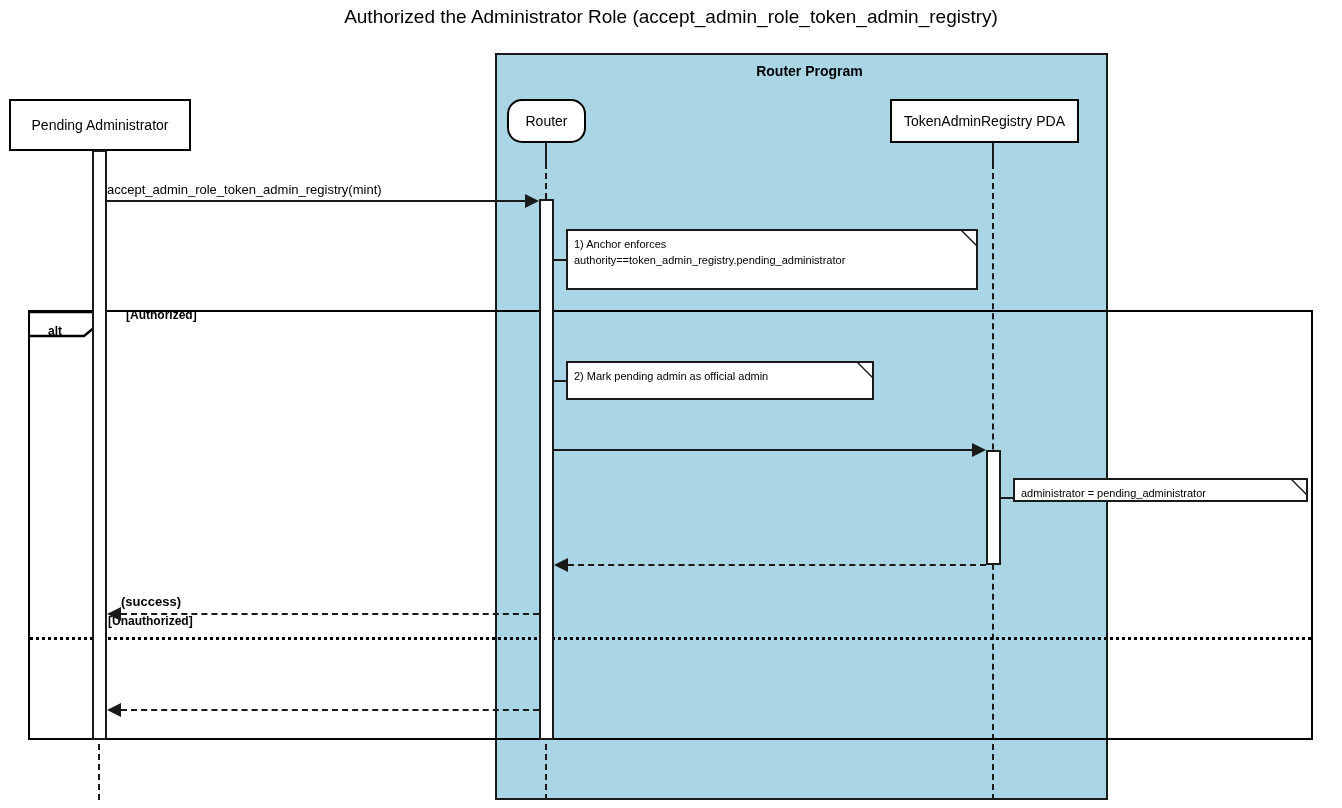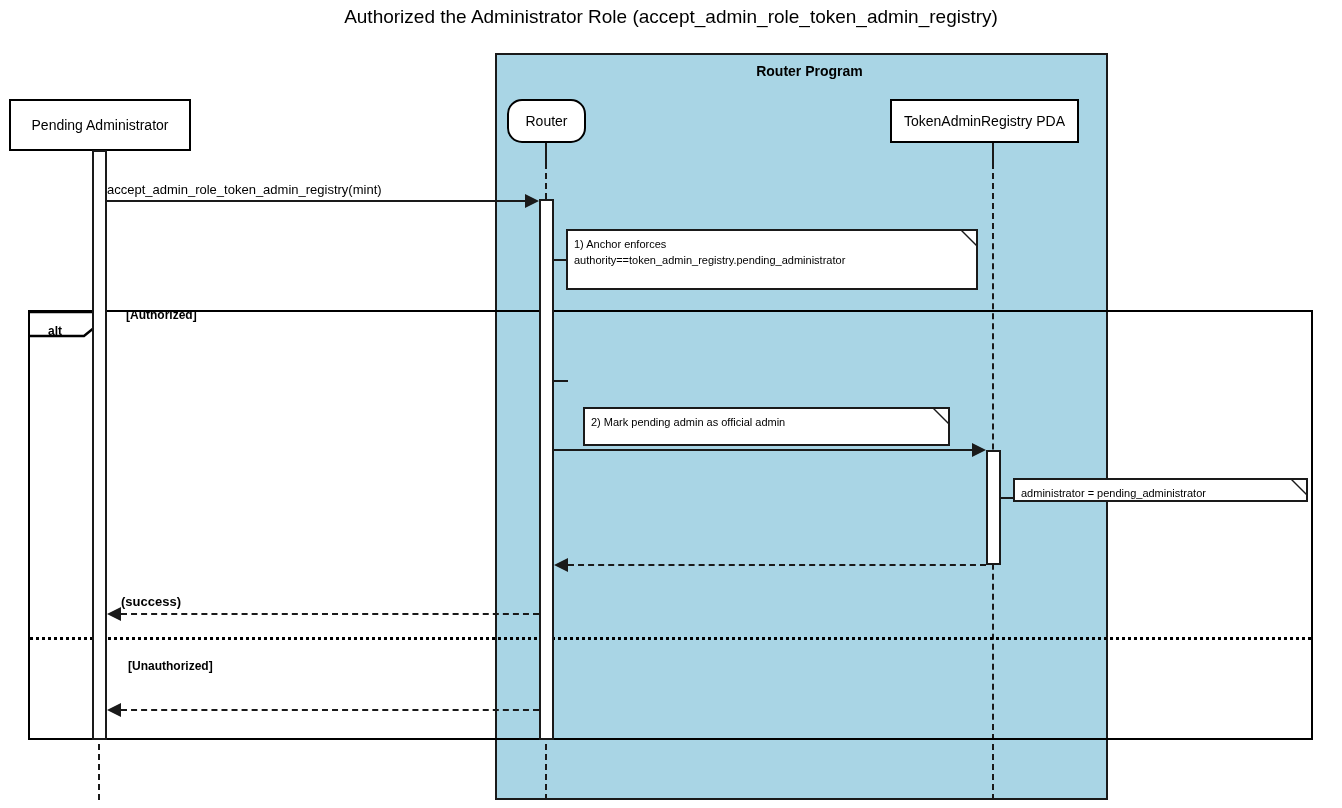--- a/index.html
+++ b/index.html
@@ -211,40 +211,40 @@
               border-right:0;"></div>
   <svg style="position:absolute; left:28px; top:310px; width:76px; height:28px; overflow:visible;">
     <path d="M 2 2 L 72 2 L 72 13 L 56 26 L 2 26" fill="none" stroke="#000000" stroke-width="2.5"></path>
   </svg>
   <div class="frag-tab-label" style="left:48px; top:324px;">alt</div>
 
   <div class="frag-guard" style="left:108px; top:308px;padding-left:18px;">[Authorized]</div>
 
   <div class="frag-divider" style="left:30px; top:637px; width:1281px;"></div>
 
-  <div class="frag-guard" style="left:108px; top:659px;margin-left:20px;">[Unauthorized]</div>
+  <div class="frag-guard" style="left:108px; top:614px;">[Unauthorized]</div>
 
   <div class="activation" style="left:92px; top:150px; width:15px; height:590px;"></div>
   <div class="activation" style="left:539px; top:199px; width:15px; height:541px;"></div>
   <div class="activation" style="left:986px; top:450px; width:15px; height:115px;"></div>
 
   <div class="msg-line" style="left:107px; top:200px; width:425px;"></div>
   <div class="arrow-head arrow-right" style="left:525px; top:194px;"></div>
   <div class="msg-label" style="left:107px; top:182px; width:425px;">accept_admin_role_token_admin_registry(mint)</div>
 
   <div class="note-connector" style="left:554px; top:259px; width:14px;"></div>
   <div class="note" style="left:566px; top:229px; width:412px; height:61px;">
     <span>1) Anchor enforces
 authority==token_admin_registry.pending_administrator</span>
     <span class="note-fold"></span>
     <span class="note-fold-inner"></span>
   </div>
 
   <div class="note-connector" style="left:554px; top:380px; width:14px;"></div>
-  <div class="note" style="left:583px; top:361px; width:367px; height:39px;margin-top:46px;">
+  <div class="note" style="left:566px; top:361px; width:308px; height:39px;">
     <span>2) Mark pending admin as official admin</span>
     <span class="note-fold"></span>
     <span class="note-fold-inner"></span>
   </div>
 
   <div class="msg-line" style="left:554px; top:449px; width:425px;"></div>
   <div class="arrow-head arrow-right" style="left:972px; top:443px;"></div>
   <div class="msg-label" style="left:554px; top:430px; width:425px;"></div>
 
   <div class="note-connector" style="left:1001px; top:497px; width:14px;"></div>

